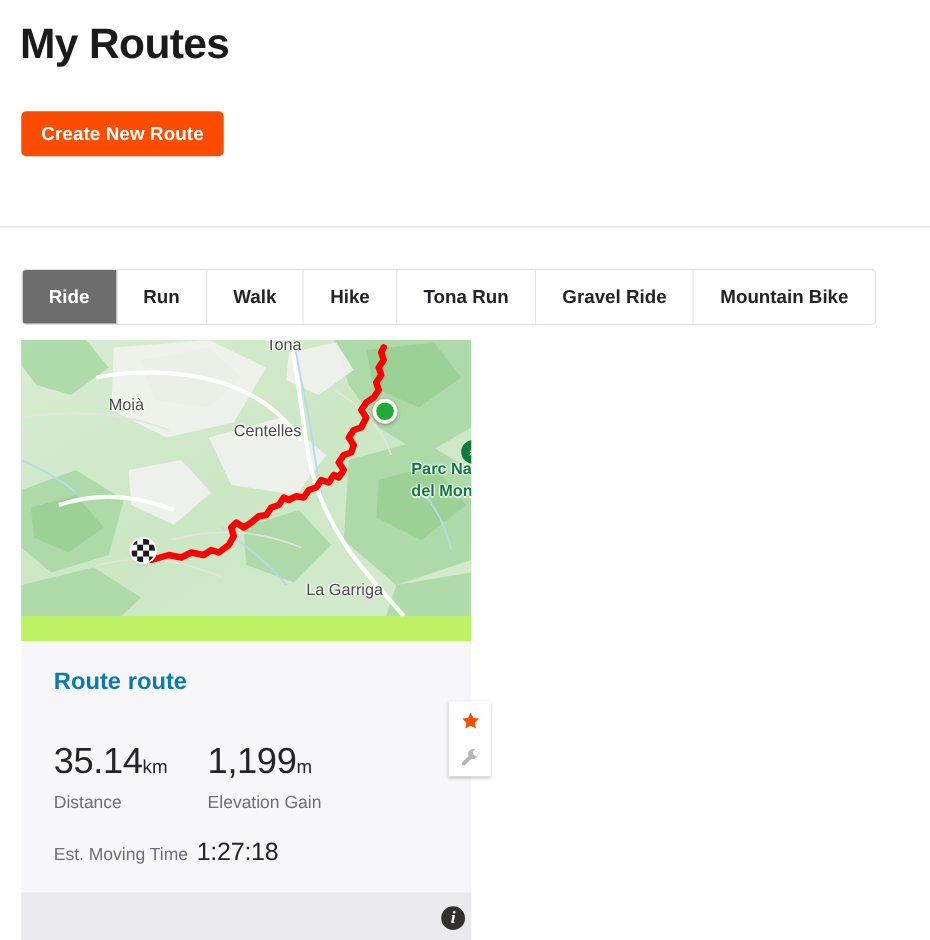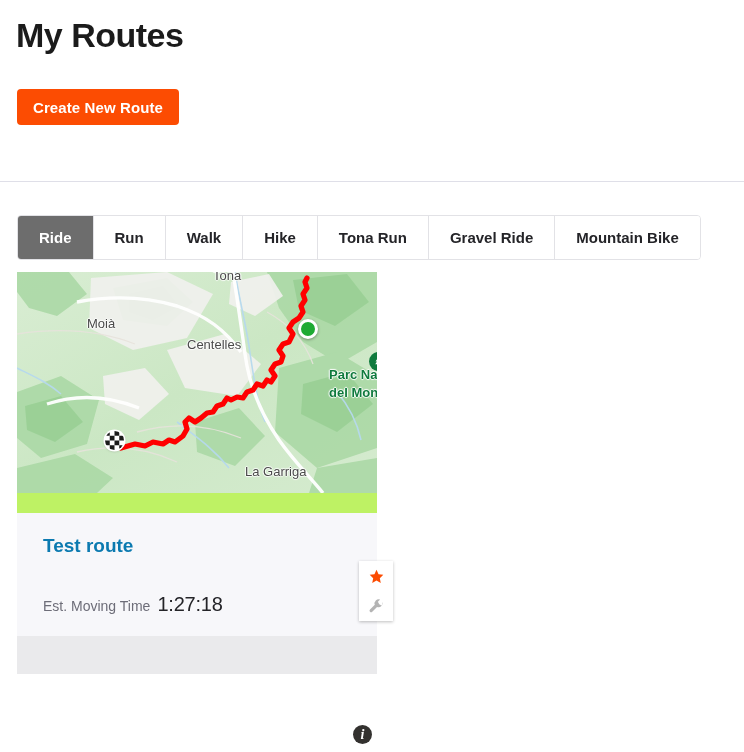--- a/index.html
+++ b/index.html
@@ -328,22 +328,32 @@
       <div class="map-ctrl">
         <svg width="18" height="18" viewBox="0 0 24 24" fill="#b4b4b4">
           <path d="M20.5 6.2 a5.6 5.6 0 0 1-7.1 7.1 l-6.4 6.4 a2.1 2.1 0 0 1-3-3 l6.4-6.4 A5.6 5.6 0 0 1 17.5 3.2 l-3 3 1.8 3.5 3.5 1.8 z"></path>
         </svg>
       </div>
     </div>
 
     <div class="map-info-btn">i</div>
 
     <div class="card-body">
-      <a class="route-name" href="#">Test route</a>
-
+      <a class="route-name" href="#">Route route</a>
+
+      <div class="stats-row" id="stats-row">
+          <div class="stat">
+            <div class="stat-value"><span>35.14</span><span class="stat-unit">km</span></div>
+            <div class="stat-label">Distance</div>
+          </div>
+          <div class="stat">
+            <div class="stat-value"><span>1,199</span><span class="stat-unit">m</span></div>
+            <div class="stat-label">Elevation Gain</div>
+          </div>
+        </div>
 
       <div class="time-row">
         <span>Est. Moving Time</span>
         <span class="time-value">1:27:18</span>
       </div>
     </div>
 
     <div class="card-footer"></div>
   </div>
 

